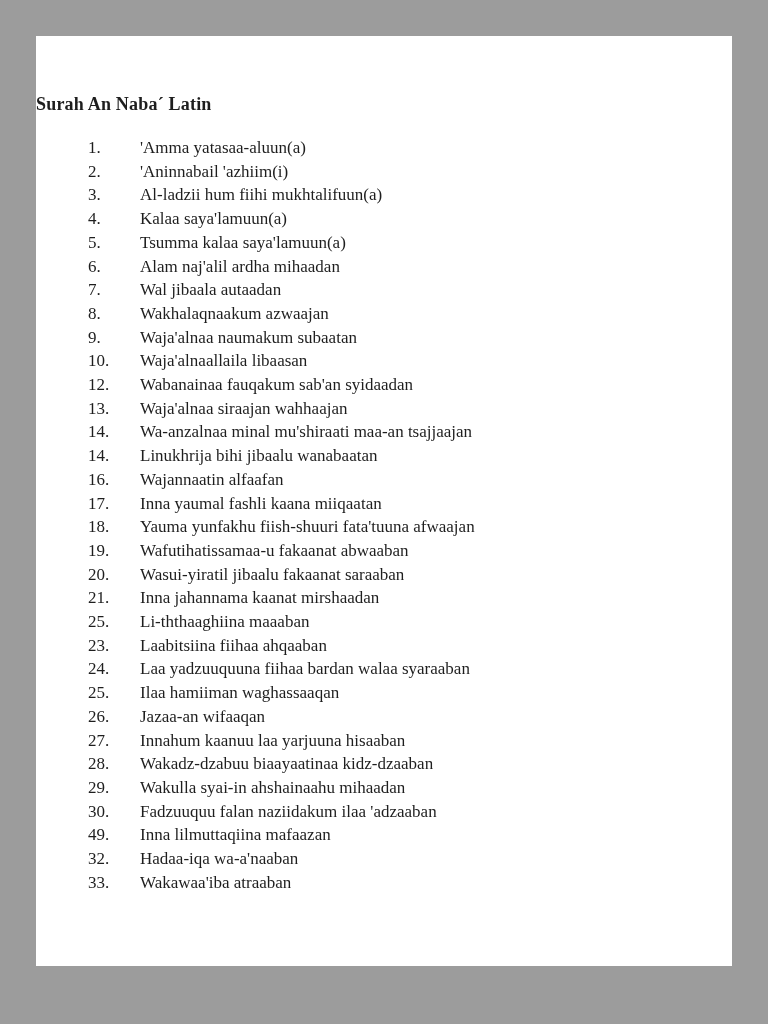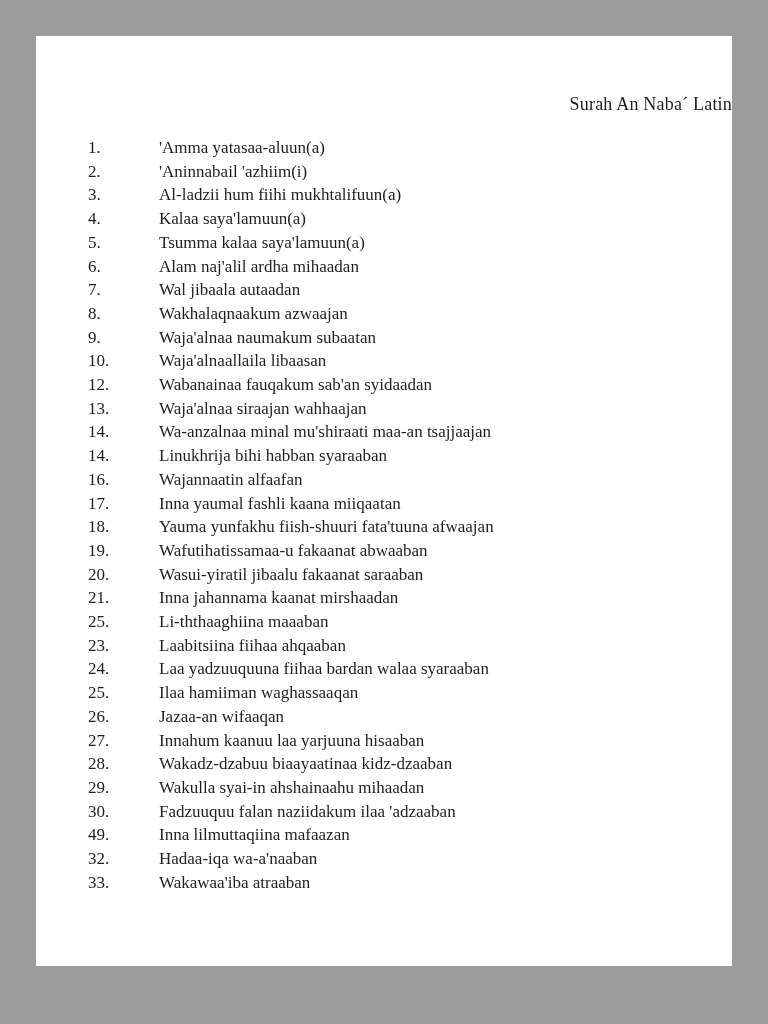--- a/index.html
+++ b/index.html
@@ -19,23 +19,23 @@
     left: 36px;
     top: 36px;
     width: 696px;
     height: 930px;
     background: #ffffff;
     box-sizing: border-box;
   }
   .doc-title {
     margin: 0;
     padding-top: 58px;
-    text-align: right;
+    text-align: left;
     font-size: 18px;
-    font-weight: normal;
+    font-weight: bold;
     color: #1e1e1e;
     letter-spacing: 0.2px;
   }
   .verse-list {
     margin: 21px 0 0 0;
     padding: 0 40px 0 52px;
     list-style: none;
   }
   .verse-row {
     display: flex;
@@ -43,21 +43,20 @@
     line-height: 23.7px;
     color: #1e1e1e;
   }
   .verse-num {
     flex: 0 0 52px;
     width: 52px;
   }
   .verse-text {
     flex: 1 1 auto;
     white-space: nowrap;
-    margin-left: 19px;
   }
 </style>
 </head>
 <body>
 
 <div class="page">
   <h1 class="doc-title">Surah An Naba´ Latin</h1>
 
   <div class="verse-list">
   <div class="verse-row">
@@ -121,21 +120,21 @@
     <span class="verse-text">Waja'alnaa siraajan wahhaajan</span>
   </div>
 
   <div class="verse-row">
     <span class="verse-num">14.</span>
     <span class="verse-text">Wa-anzalnaa minal mu'shiraati maa-an tsajjaajan</span>
   </div>
 
   <div class="verse-row">
     <span class="verse-num">14.</span>
-    <span class="verse-text">Linukhrija bihi habban syaraaban</span>
+    <span class="verse-text">Linukhrija bihi jibaalu wanabaatan</span>
   </div>
 
   <div class="verse-row">
     <span class="verse-num">16.</span>
     <span class="verse-text">Wajannaatin alfaafan</span>
   </div>
 
   <div class="verse-row">
     <span class="verse-num">17.</span>
     <span class="verse-text">Inna yaumal fashli kaana miiqaatan</span>

